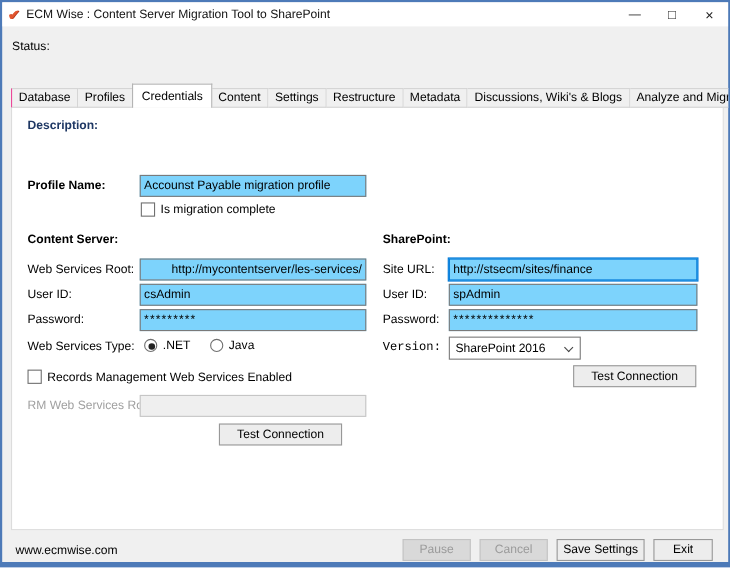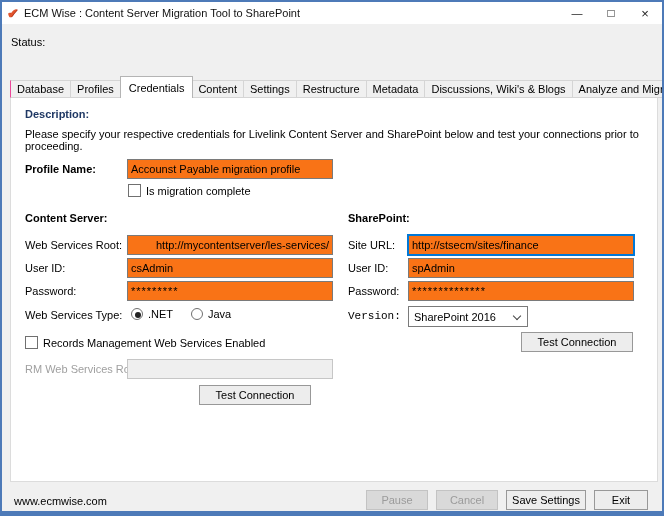--- a/index.html
+++ b/index.html
@@ -35,21 +35,21 @@
   }
   
   .tabpanel {
     position:absolute; left:8px; top:95px; width:648px; height:385px;
     background:#ffffff; border:1px solid #dcdcdc; z-index:2;
   }
   .abs { position:absolute; }
   .bold { font-weight:bold; }
   .desc-heading { color:#1f3864; font-weight:bold; }
   .field-input {
-    height:20px; border:1px solid #7a7a7a; background:#f97316; padding:0 3px;
+    height:20px; border:1px solid #7a7a7a; background:#7dd3fc; padding:0 3px;
     font-family:"Liberation Sans", sans-serif; font-size:11px; color:#000;
   }
   .field-input.focused { border-color:#0078d7; box-shadow:0 0 0 1px #0078d7; }
   .field-input:disabled, .field-input.disabled { background:#efefef; border-color:#c6c6c6; }
   .w-left { width:206px; }
   .w-right { width:226px; }
   .dim { color:#a0a0a0; }
   
   .checkrow { display:flex; align-items:center; gap:5px; }
   .checkbox { width:13px; height:13px; border:1px solid #707070; background:#fff; flex:0 0 auto; }
@@ -102,21 +102,20 @@
     <div class="tab">Restructure</div>
     <div class="tab">Metadata</div>
     <div class="tab">Discussions, Wiki's &amp; Blogs</div>
     <div class="tab">Analyze and Migrate</div>
 
   </div>
 
   <div class="tabpanel">
 
     <div class="abs desc-heading" style="left:14px; top:10px;">Description:</div>
-    <div class="abs" style="left:14px; top:30px; width:620px;">Please specify your respective credentials for Livelink Content Server and SharePoint below and test your connections prior to proceeding.</div>
 
     <div class="abs bold" style="left:14px; top:65px;">Profile Name:</div>
     <input class="field-input w-left abs" style="left: 116px; top: 61px;" value="Accounst Payable migration profile">
     <div class="abs checkrow" style="left:117px; top:86px;">
       <span class="checkbox"></span>
       <span>Is migration complete</span>
     </div>
 
     <div class="abs bold" style="left:14px; top:114px;">Content Server:</div>
 

